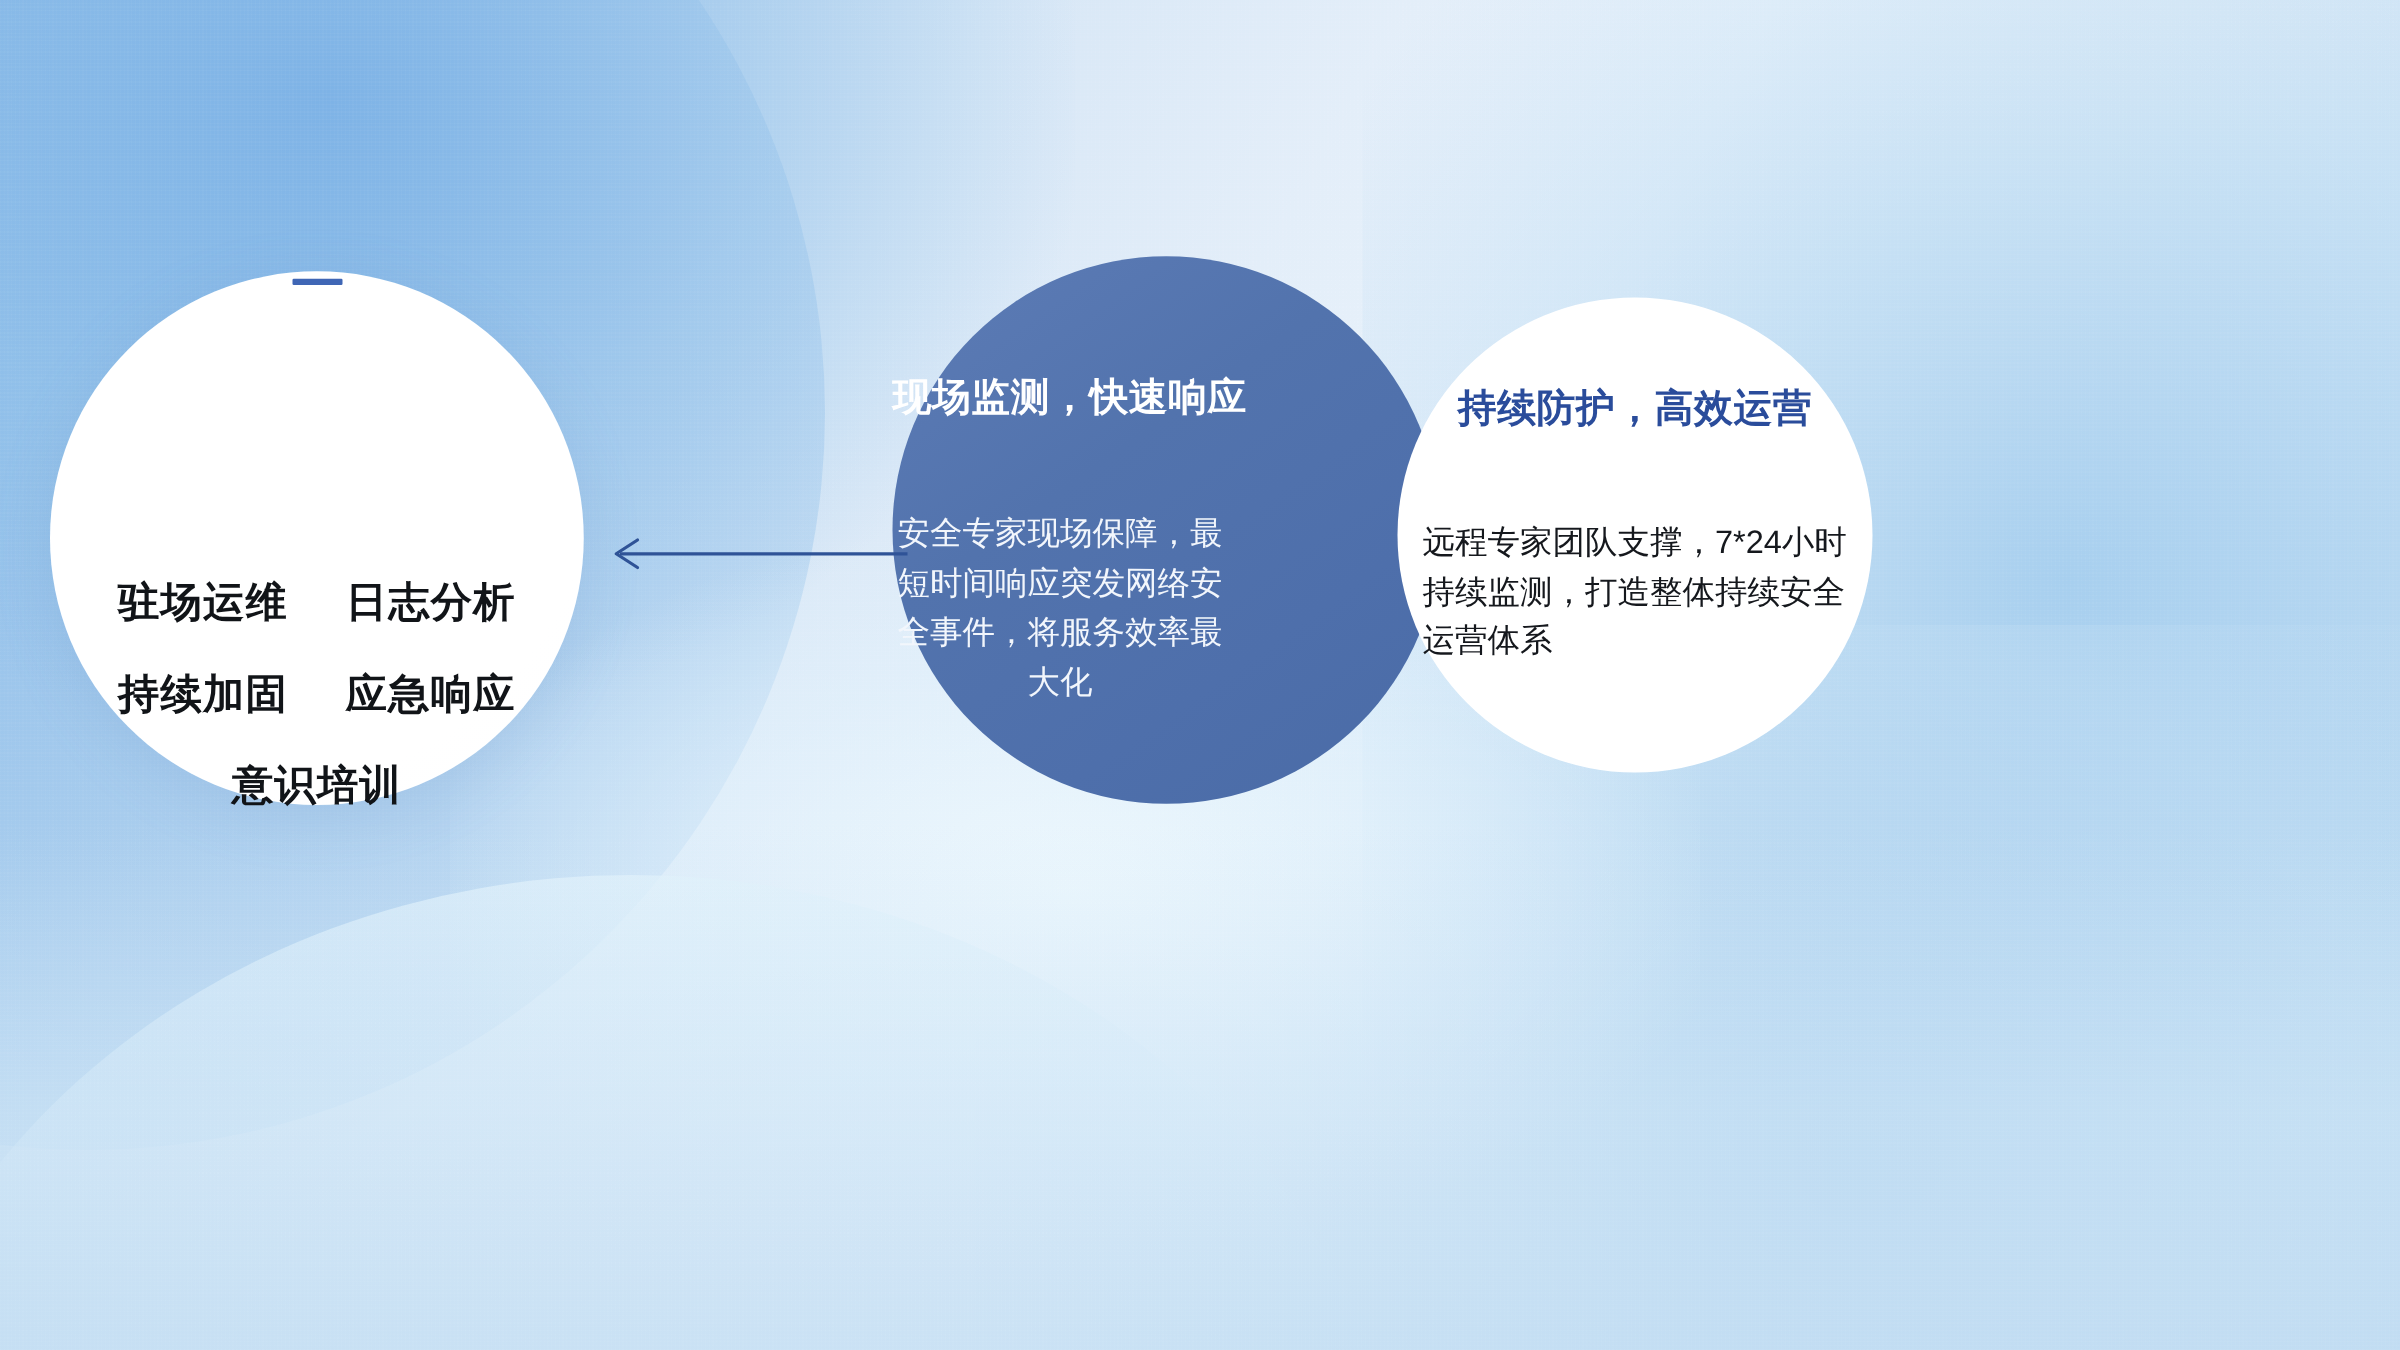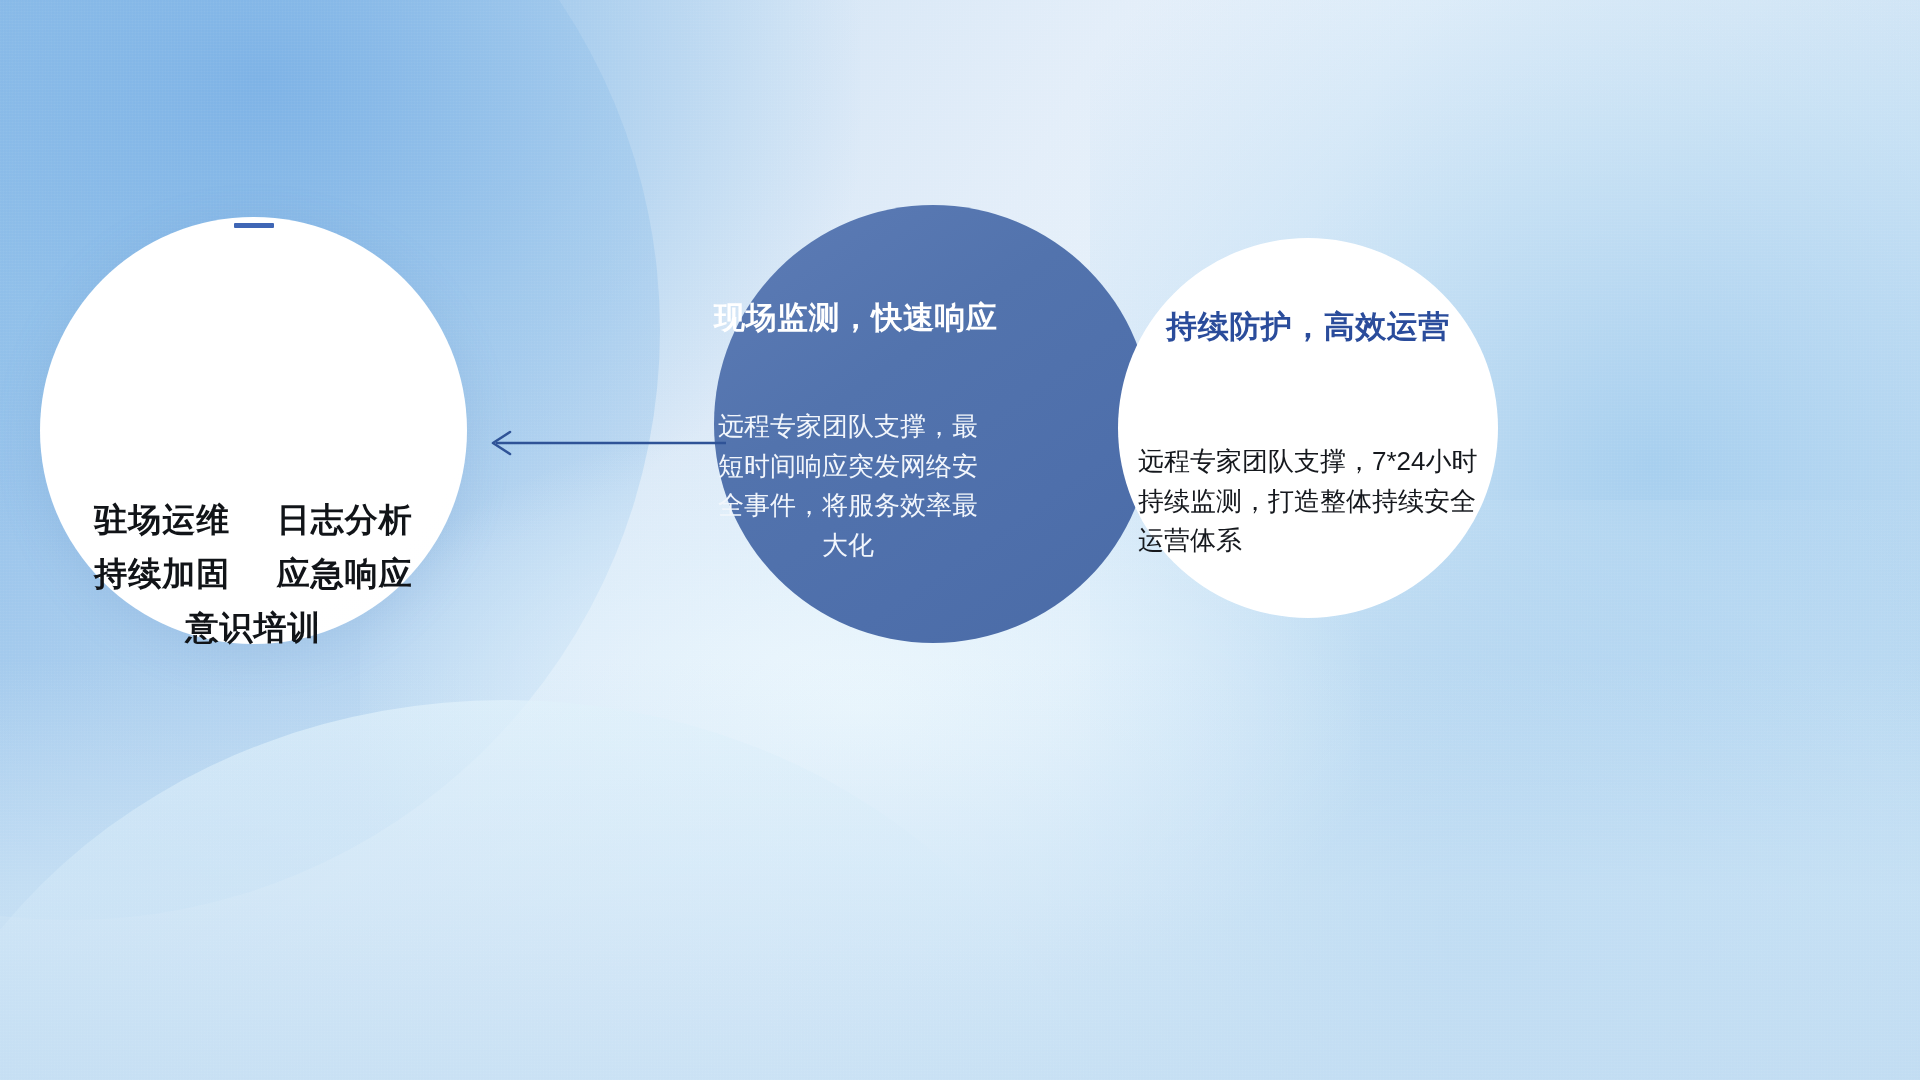--- a/index.html
+++ b/index.html
@@ -94,21 +94,21 @@
   }
   .dash{
     width:40px; height:5px; background:#3f66b5; border-radius:1px;
     margin-bottom:50px;
   }
   .left-lines{ text-align:center; }
   .left-line{
     font-size:33px; font-weight:bold; color:#111418;
     letter-spacing:1px; line-height:1.0; white-space:nowrap;
   }
-  .left-line + .left-line{ margin-top:21px; }
+  .left-line + .left-line{ margin-top:40px; }
   .left-line .gap{ display:inline-block; width:26px; }
 
   
   .mid-inner{
     position:absolute; inset:0;
     display:flex; flex-direction:column; align-items:flex-start;
     padding-top:92px;
   }
   .mid-title{
     font-size:31px; font-weight:bold; color:#ffffff;
@@ -118,21 +118,20 @@
     margin-top:68px; width:268px;
     font-size:26px; color:#f2f6fc; line-height:1.52;
     text-align:center; font-weight:400;
   }
 
   
   .right-inner{
     position:absolute; inset:0;
     display:flex; flex-direction:column; align-items:center;
     padding-top:68px;
-    gap:28px;
   }
   .right-title{
     font-size:31px; font-weight:bold; color:#2a4c9b;
     letter-spacing:.5px; white-space:nowrap;
   }
   .right-body{
     margin-top:66px; width:340px;
     font-size:26px; color:#15181d; line-height:1.52;
     text-align:left; font-weight:400;
   }
@@ -151,21 +150,21 @@
   <div class="bg-glow-right"></div>
   <div class="bg-glow-bottomright"></div>
   <div class="bg-soft-center"></div>
   <div class="bg-bottom-ribbon"></div>
   <div class="bg-pale-bottom"></div>
   <div class="bg-noise"></div>
 
   <div class="circle" id="circle-middle">
     <div class="mid-inner">
       <div class="mid-title">现场监测，快速响应</div>
-      <div class="mid-body">远程专家团队支撑，最短时间响应突发网络安全事件，将服务效率最大化</div>
+      <div class="mid-body">安全专家现场保障，最短时间响应突发网络安全事件，将服务效率最大化</div>
     </div>
   </div>
 
   <div class="circle" id="circle-left">
     <div class="left-inner">
       <div class="dash"></div>
       <div class="left-lines">
         <div class="left-line">
           <span>驻场运维</span>
           <span class="gap"></span>

